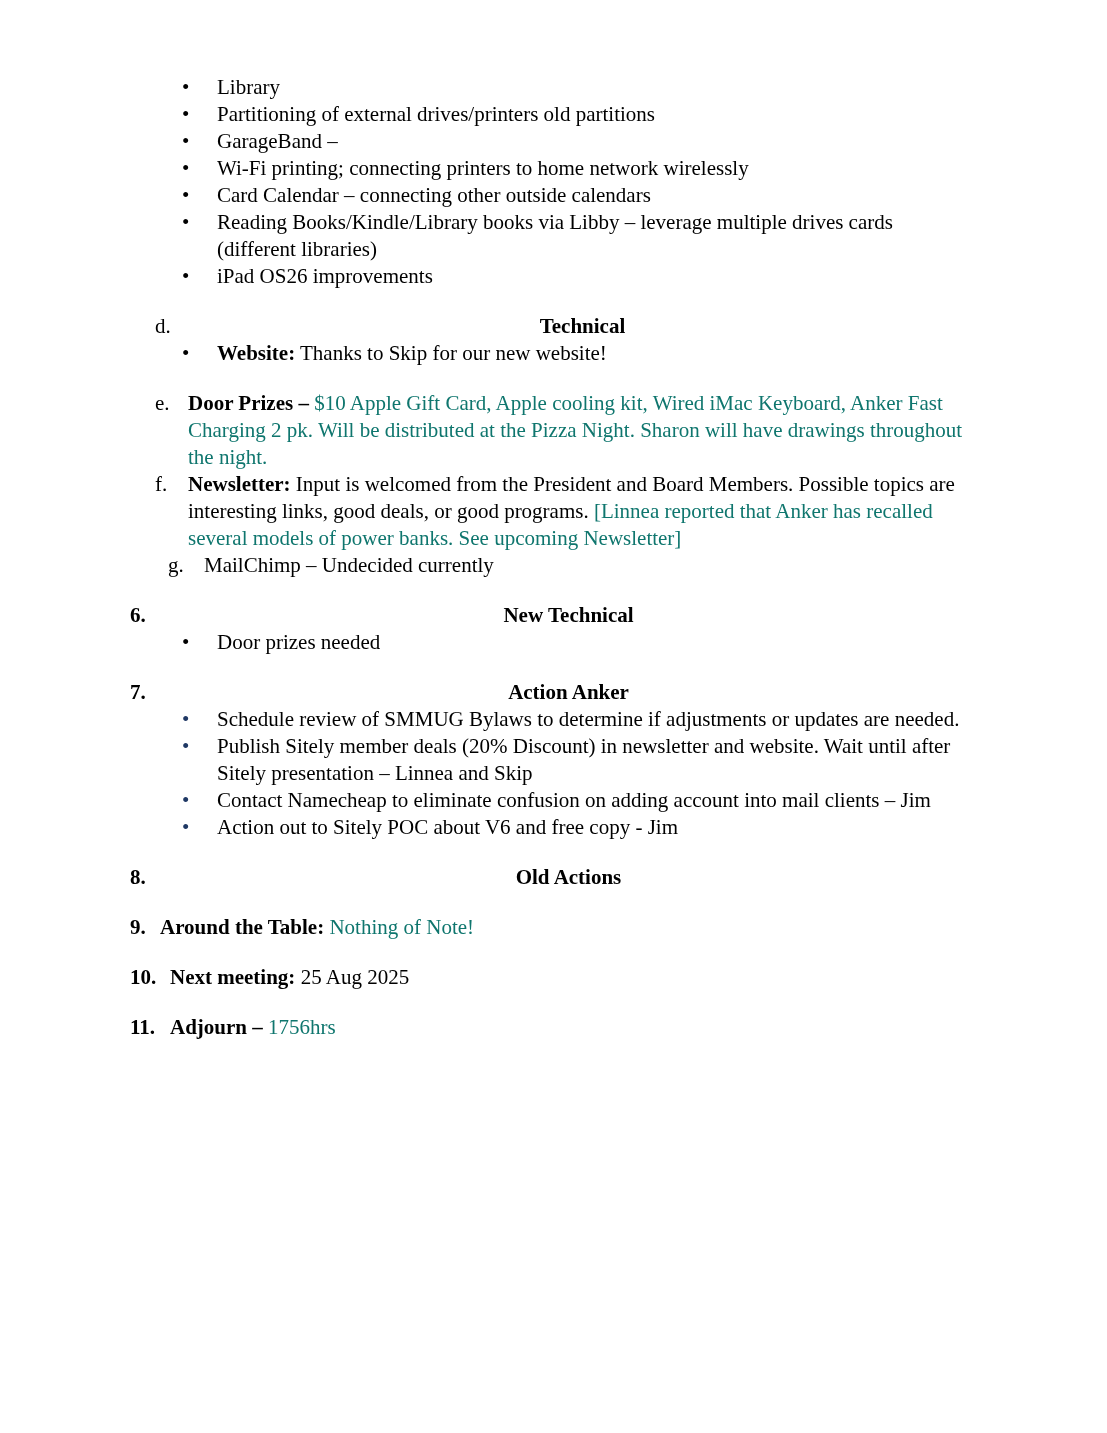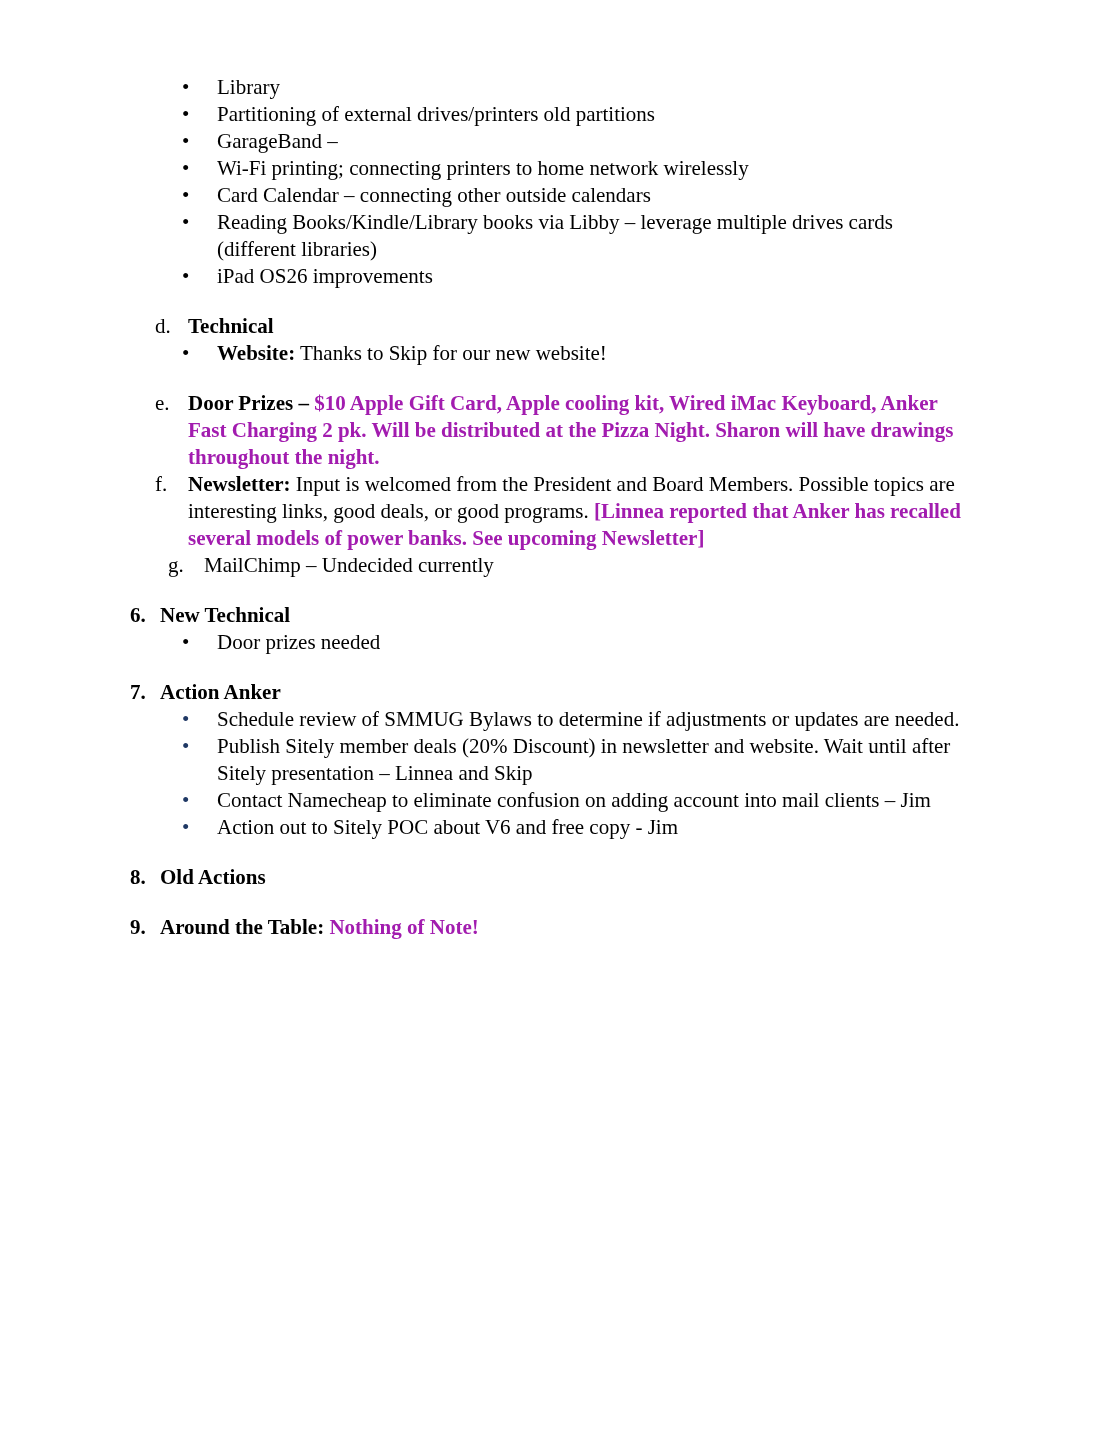--- a/index.html
+++ b/index.html
@@ -23,22 +23,22 @@
   .b1 .dot { flex: 0 0 35px; width: 35px; }
   .dot.navy { color: #1f3864; }
   
   .lettered { margin-left: 25px; }
   .lettered .lab { flex: 0 0 33px; width: 33px; }
   .lettered.g-indent { margin-left: 38px; }
   .lettered.g-indent .lab { flex: 0 0 36px; width: 36px; }
   
   .numbered .num { flex: 0 0 30px; width: 30px; font-weight: bold; }
   .numbered.wide .num { flex: 0 0 40px; width: 40px; }
-  .bold { font-weight: bold; }
-  .blue { color: #a21caf; font-weight: bold; }
+  .bold { font-weight: bold; text-align: center; }
+  .blue { color: #0f766e; font-weight: normal; }
   .gap { margin-top: 23px; }
 </style>
 </head>
 <body>
 
 <div class="page">
 
   <div class="row b1">
     <span class="dot">•</span>
     <span class="txt">Library</span>
@@ -125,15 +125,23 @@
   <div class="row numbered gap">
     <span class="num">8.</span>
     <span class="txt bold">Old Actions</span>
   </div>
 
   <div class="row numbered gap">
     <span class="num">9.</span>
     <span class="txt"><span class="bold">Around the Table:</span><span class="blue"> Nothing of Note!</span></span>
   </div>
 
+  <div class="row numbered wide gap">
+    <span class="num">10.</span>
+    <span class="txt"><span class="bold">Next meeting:</span><span> 25 Aug 2025</span></span>
+  </div>
 
+  <div class="row numbered wide gap">
+    <span class="num">11.</span>
+    <span class="txt"><span class="bold">Adjourn – </span><span class="blue">1756hrs</span></span>
+  </div>
 
 </div>
 
 </body></html>

